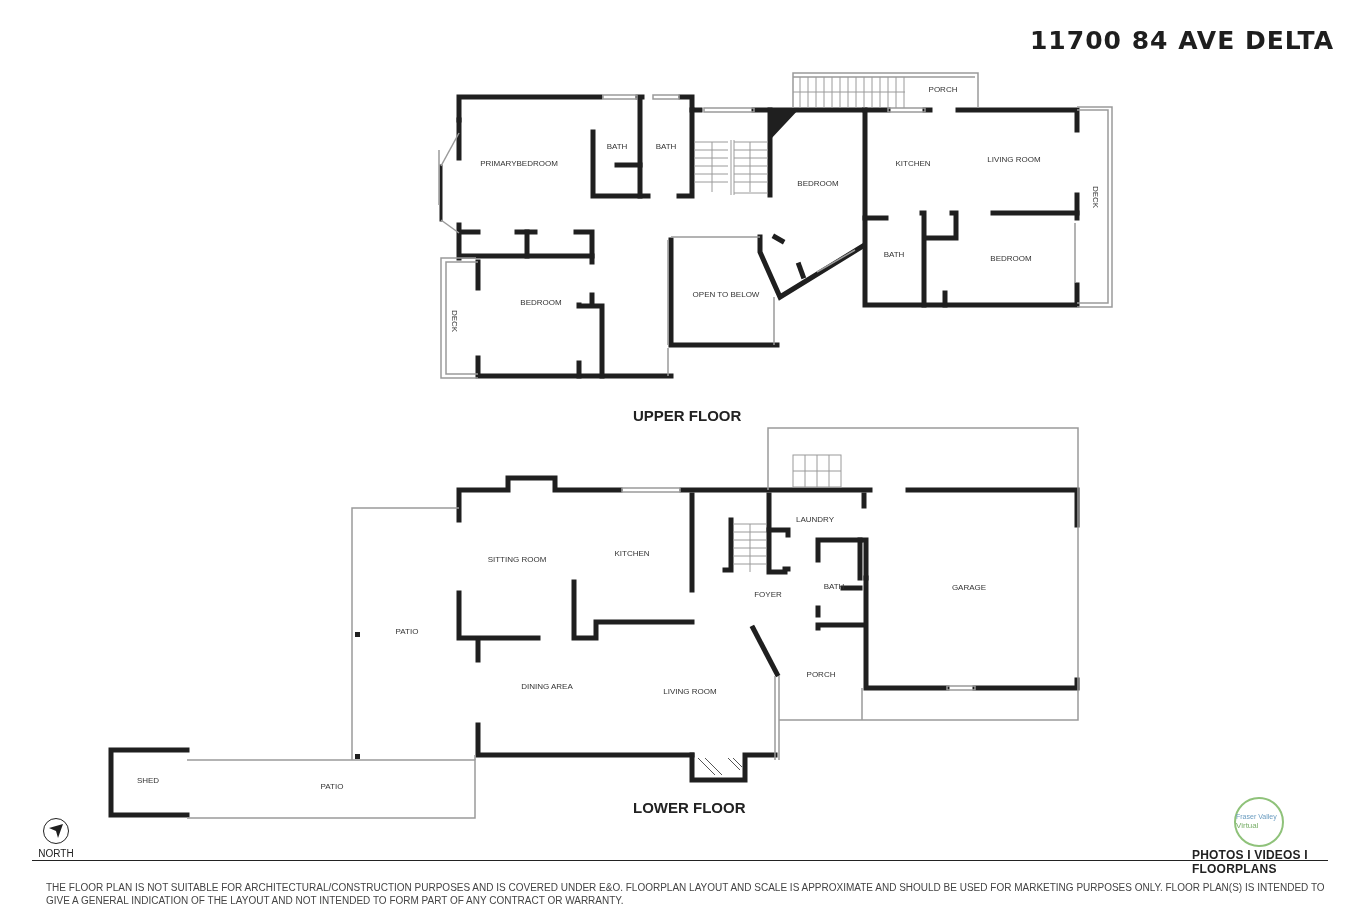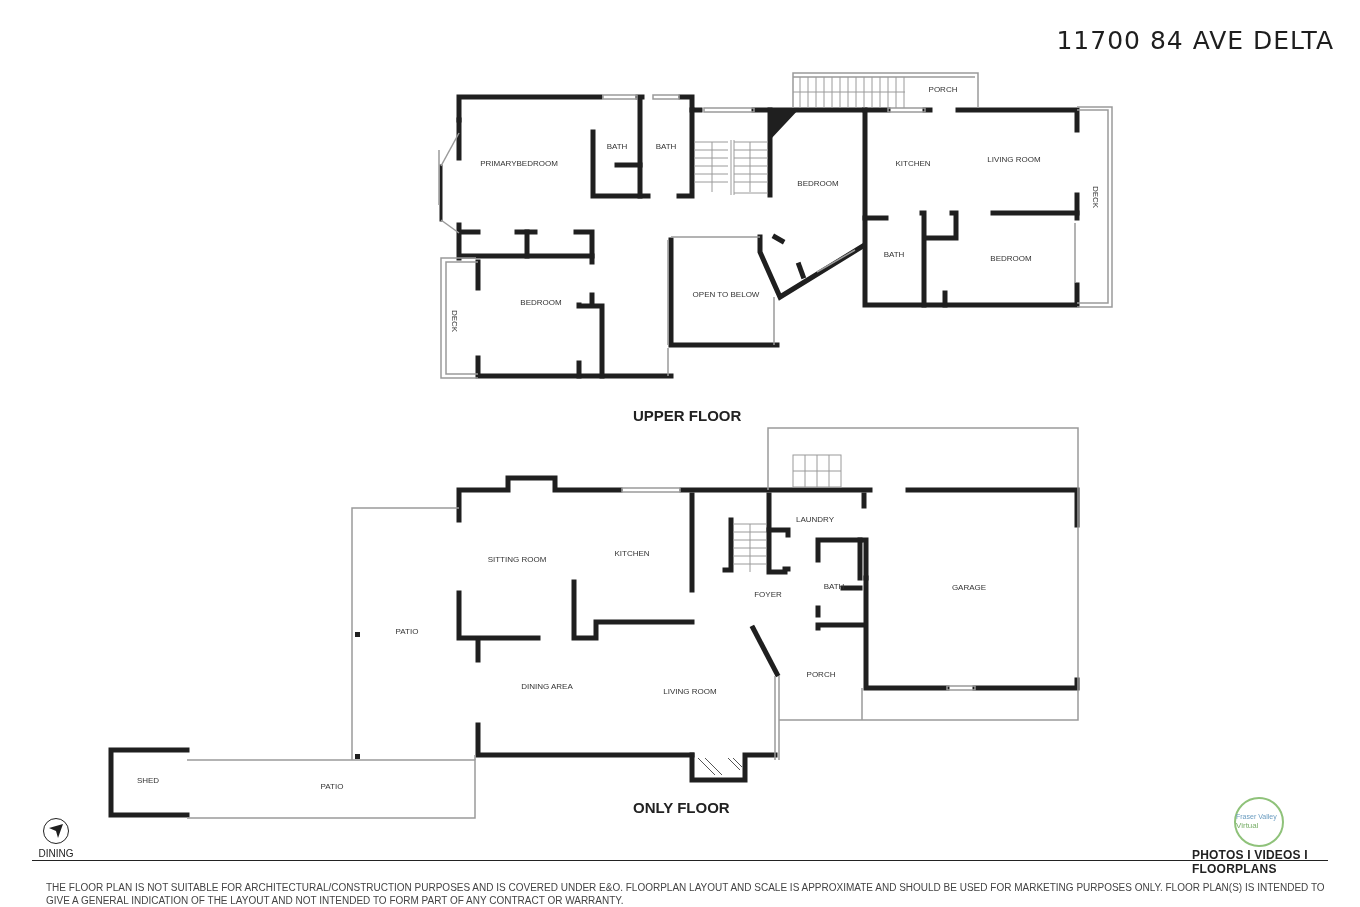--- a/index.html
+++ b/index.html
@@ -1,17 +1,17 @@
 <!DOCTYPE html>
 <html><head>
 <meta charset="utf-8">
 <style>
   html,body{margin:0;padding:0;background:#fff;}
   body{width:1360px;height:907px;position:relative;overflow:hidden;font-family:"Liberation Sans",sans-serif;color:#222;}
-  .title{position:absolute;right:26px;top:26px;font-family:"DejaVu Sans",sans-serif;font-weight:normal;font-size:25px;letter-spacing:1px;color:#1e1e1e;}
+  .title{position:absolute;right:26px;top:26px;font-family:"DejaVu Sans",sans-serif;font-weight:bold;font-size:25px;letter-spacing:1px;color:#1e1e1e;}
   svg.plan{position:absolute;left:0;top:0;}
   .room{font-family:"Liberation Sans",sans-serif;font-size:8px;fill:#333;}
   .floor-label{position:absolute;font-family:"Liberation Sans",sans-serif;font-size:15px;color:#222;font-weight:bold;}
   .north{position:absolute;left:36px;top:818px;width:40px;text-align:center;}
   .north-circle{width:24px;height:24px;border:1.5px solid #222;border-radius:50%;margin:0 auto;position:relative;}
   .north-text{font-size:10px;margin-top:4px;color:#222;}
   .footer-line{position:absolute;left:32px;right:32px;top:860px;height:1px;background:#222;}
   .disclaimer{position:absolute;left:46px;top:869px;width:1280px;font-size:10px;line-height:13px;color:#444;margin-top:12px;}
   .logo{position:absolute;left:1234px;top:797px;width:46px;height:46px;border:2px solid #8fc27a;border-radius:50%;text-align:left;font-size:7px;line-height:9px;color:#6a9cc0;}
   .logo .l1{margin-top:13px;display:block;}
@@ -225,29 +225,29 @@
     <text class="room" text-anchor="middle" x="407" y="634">PATIO</text>
     <text class="room" text-anchor="middle" x="547" y="689">DINING AREA</text>
     <text class="room" text-anchor="middle" x="690" y="694">LIVING ROOM</text>
     <text class="room" text-anchor="middle" x="821" y="677">PORCH</text>
     <text class="room" text-anchor="middle" x="148" y="783">SHED</text>
     <text class="room" text-anchor="middle" x="332" y="789">PATIO</text>
   </g>
 </svg>
 
 <div class="floor-label" style="left:633px;top:407px;">UPPER FLOOR</div>
-<div class="floor-label" style="left:633px;top:799px;">ONLY FLOOR</div>
+<div class="floor-label" style="left:633px;top:799px;">LOWER FLOOR</div>
 
 <div class="north">
   <div class="north-circle">
     <svg width="24" height="24" viewBox="0 0 24 24">
         <polygon points="5,9 19,5 14,19 12,12" fill="#1f1f1f"></polygon>
       </svg>
   </div>
-  <div class="north-text">DINING</div>
+  <div class="north-text">NORTH</div>
 </div>
 
 <div class="logo">
   <span class="l1">Fraser Valley</span>
   <span class="l2">Virtual</span>
 </div>
 <div class="tagline">PHOTOS I VIDEOS I FLOORPLANS</div>
 
 <div class="footer-line"></div>
 <div class="disclaimer">THE FLOOR PLAN IS NOT SUITABLE FOR ARCHITECTURAL/CONSTRUCTION PURPOSES AND IS COVERED UNDER E&amp;O. FLOORPLAN LAYOUT AND SCALE IS APPROXIMATE AND SHOULD BE USED FOR MARKETING PURPOSES ONLY. FLOOR PLAN(S) IS INTENDED TO GIVE A GENERAL INDICATION OF THE LAYOUT AND NOT INTENDED TO FORM PART OF ANY CONTRACT OR WARRANTY.</div>

